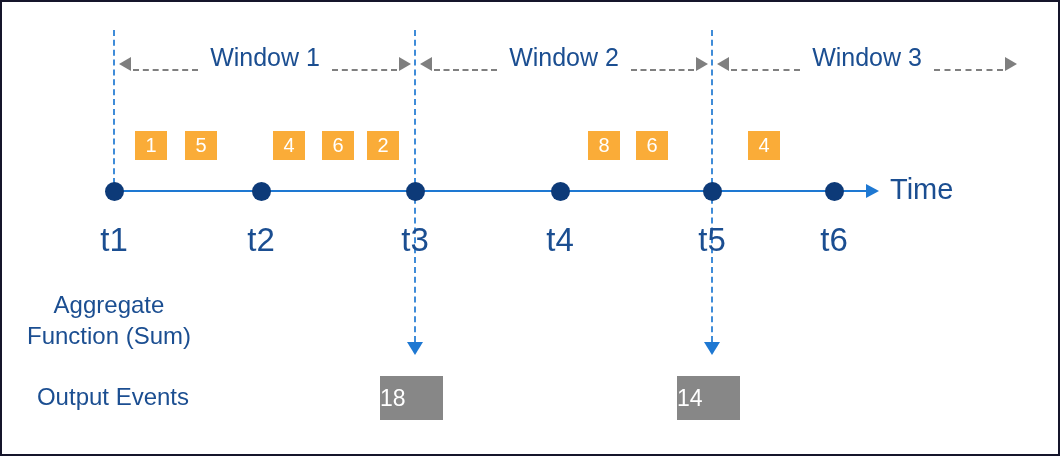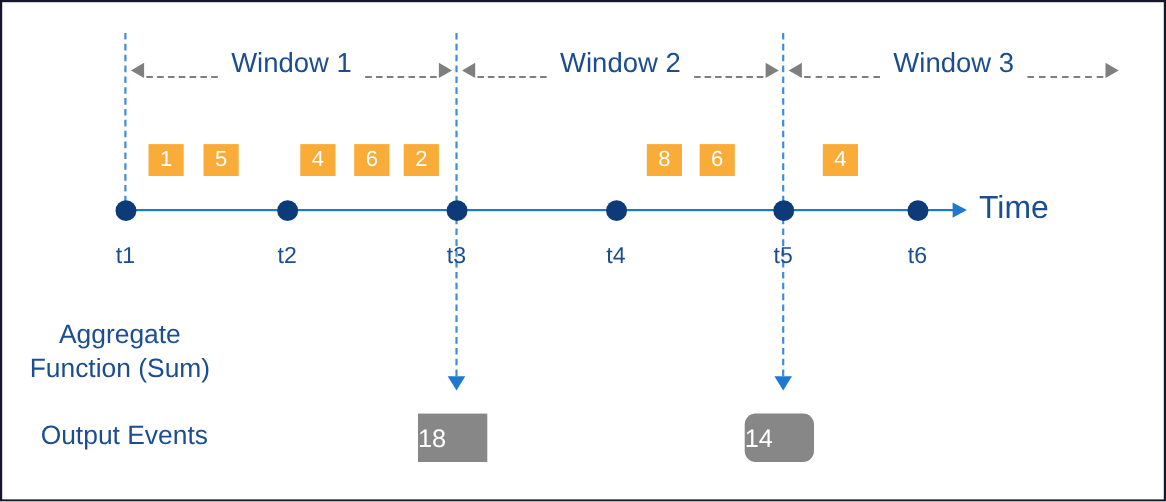--- a/index.html
+++ b/index.html
@@ -23,21 +23,21 @@
   .winlabel{font-size:25px; line-height:28px; padding:0 10px; white-space:nowrap; color:var(--text);}
   
   .event{position:absolute; top:129px; width:32px; height:29px; background:var(--orange);
          color:#fff; font-size:20px; line-height:29px; text-align:center;}
   
   .tline{position:absolute; left:112px; top:188px; width:754px; height:2px; background:var(--blue);}
   .tline-ah{position:absolute; left:864px; top:182px; width:0;height:0;
             border-top:7px solid transparent;border-bottom:7px solid transparent;border-left:13px solid var(--blue);}
   .time-label{position:absolute; left:888px; top:171px; font-size:29px; color:var(--text);}
   .dot{position:absolute; top:180px; width:19px; height:19px; border-radius:50%; background:var(--navy);}
-  .tick{position:absolute; top:219px; width:44px; text-align:center; font-size:21px; color:var(--text);}
+  .tick{position:absolute; top:219px; width:44px; text-align:center; font-size:33px; color:var(--text);}
   
   .down-ah{position:absolute; top:340px; width:0; height:0;
            border-left:8px solid transparent; border-right:8px solid transparent; border-top:13px solid var(--blue);}
   
   .agg{position:absolute; left:14px; top:287px; width:186px; text-align:center;
        font-size:24px; line-height:31px; color:var(--text);}
   .outlbl{position:absolute; left:14px; top:381px; width:194px; text-align:center;
           font-size:24px; color:var(--text);}
   
   .outbox{position:absolute; top:374px; width:63px; height:44px; background:var(--boxgray);
@@ -104,15 +104,15 @@
   <div class="down-ah" style="left:405px;"></div>
   <div class="down-ah" style="left:702px;"></div>
 
   <div class="agg">
     <div>Aggregate</div>
     <div>Function (Sum)</div>
   </div>
   <div class="outlbl">Output Events</div>
 
   <div class="outbox" style="left:378px;">18</div>
-  <div class="outbox" style="left:675px;border-radius:10px;">14</div>
+  <div class="outbox" style="left:675px;">14</div>
 
 </div>
 
 </body></html>

